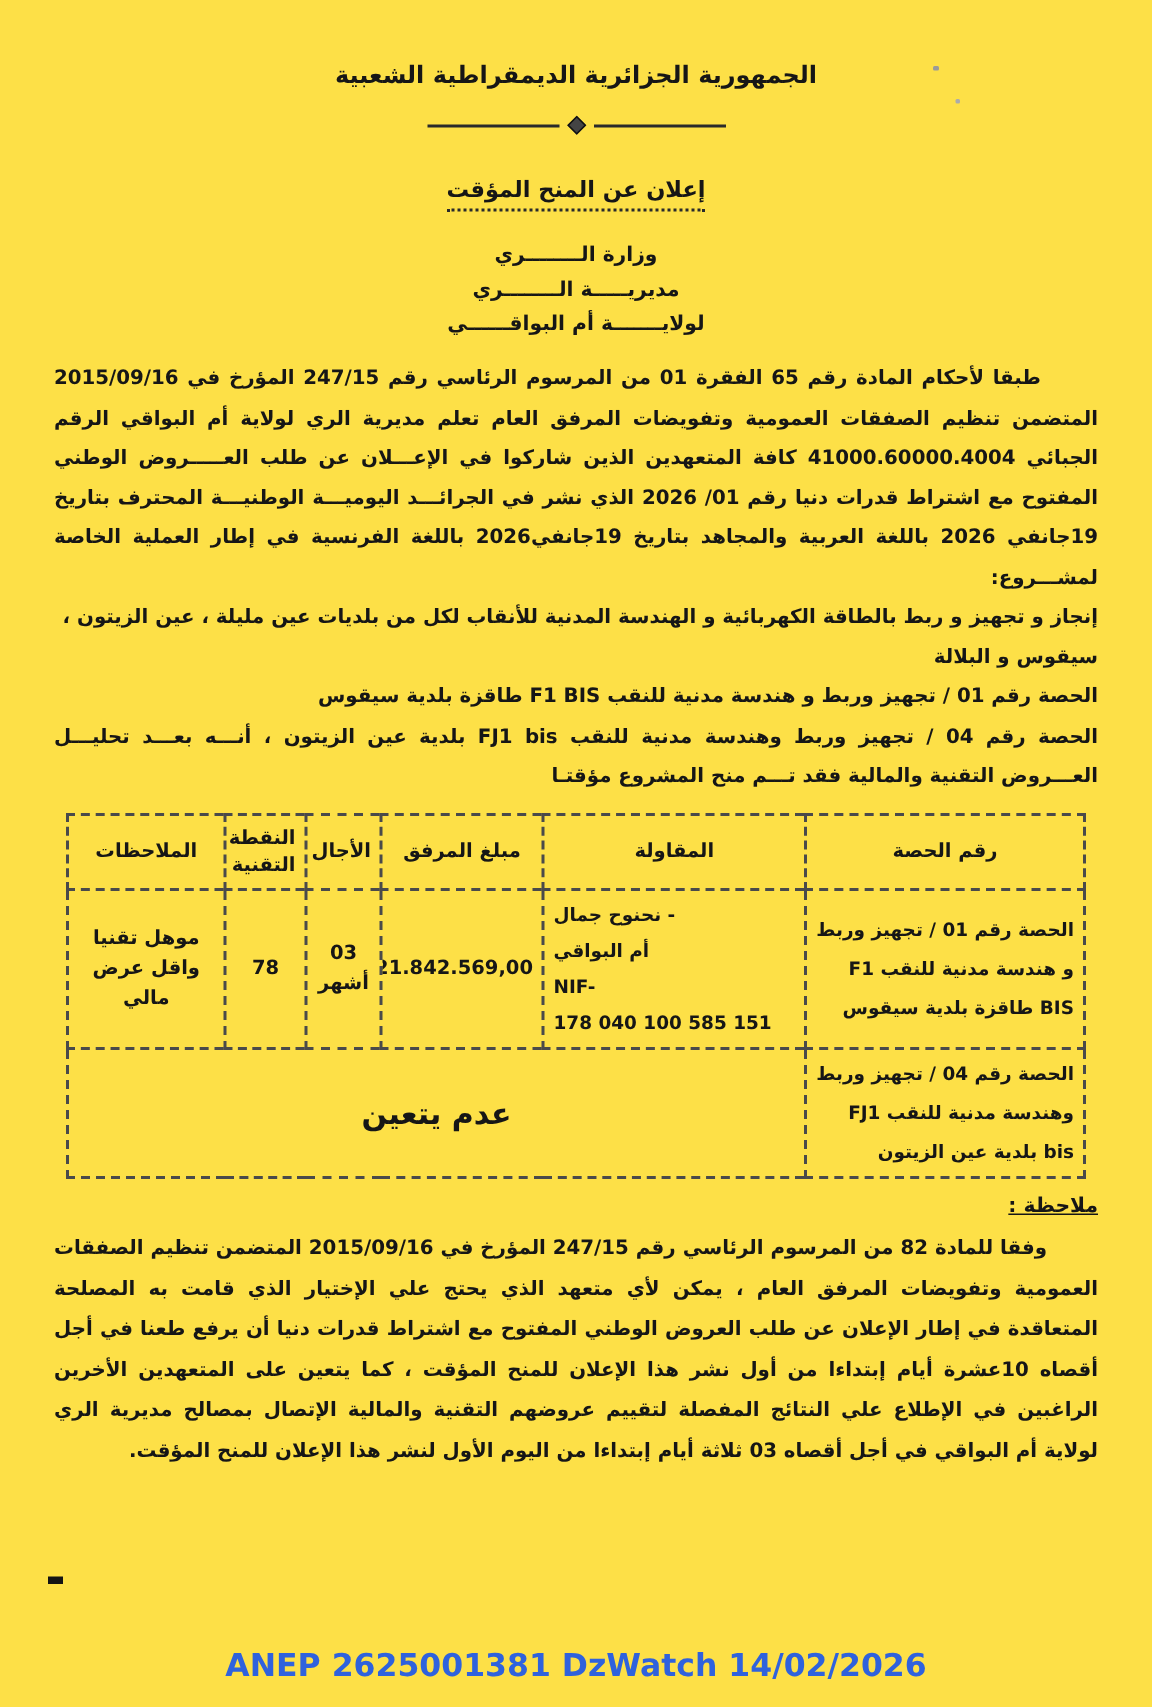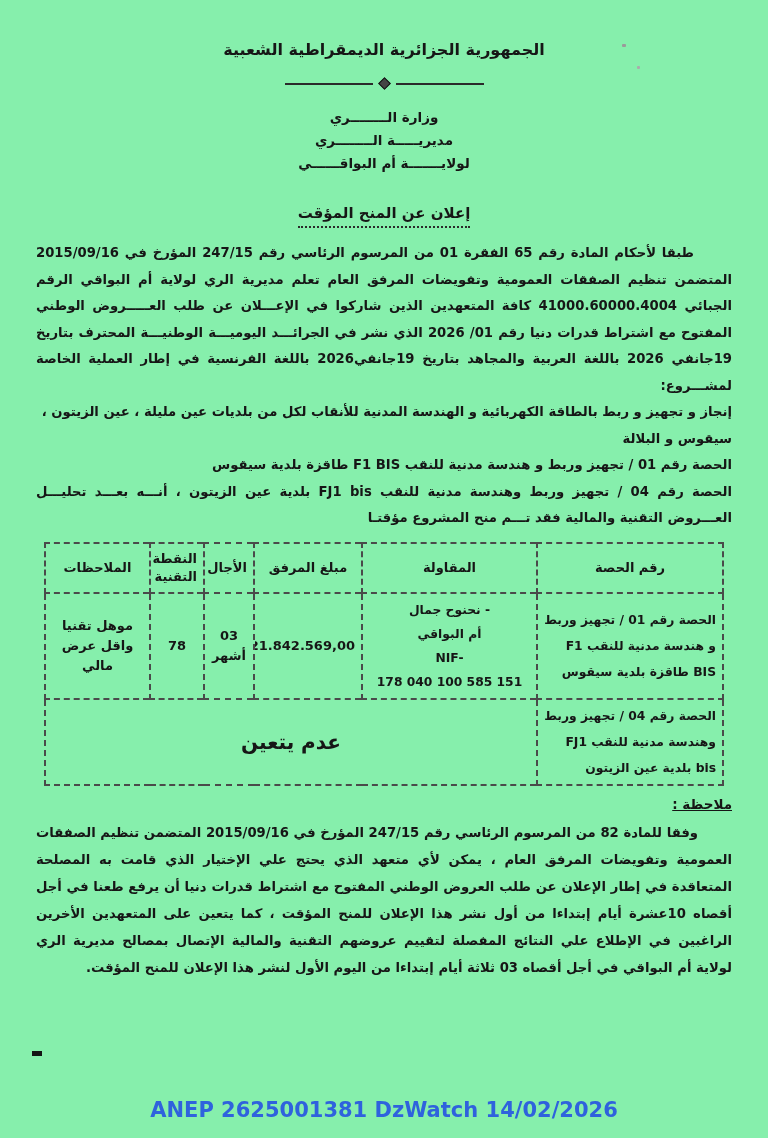--- a/index.html
+++ b/index.html
@@ -1,21 +1,21 @@
 <!DOCTYPE html>
 <html lang="ar"><head>
 <meta charset="utf-8">
 <style>
   * { margin:0; padding:0; box-sizing:border-box; }
   html,body { background:#e8e8e8; }
   .page {
     position:relative;
     width:768px; height:1138px;
     margin:0 auto;
-    background:#86efac;
+    background:#fde047;
     color:#161616;
     font-family:"DejaVu Sans", sans-serif;
     direction:rtl;
     overflow:hidden;
   }
   .center { text-align:center; }
 
   
   .republic-title {
     padding-top:40px;
@@ -75,21 +75,21 @@
     text-align:center; vertical-align:middle;
     line-height:18px;
   }
   .row-lot1 { height:106px; }
   .row-lot2 { height:82px; }
   .lot-cell {
     text-align:right; vertical-align:middle;
     font-size:12.3px; font-weight:bold; line-height:26px;
   }
   .contractor-cell {
-    text-align:center; vertical-align:middle;
+    text-align:left; vertical-align:middle;
     font-size:12.3px; font-weight:bold; line-height:24px;
   }
   .ltr { direction:ltr; unicode-bidi:isolate; }
   .mid-cell {
     text-align:center; vertical-align:middle;
     font-size:13px; font-weight:bold; line-height:20px;
   }
   .result-cell {
     text-align:center; vertical-align:middle;
     font-size:20px; font-weight:bold; letter-spacing:1px;
@@ -125,28 +125,28 @@
 <div class="page">
 
   <div class="center republic-title">الجمهورية الجزائرية الديمقراطية الشعبية</div>
 
   <div class="ornament">
     <span class="line"></span>
     <span class="diamond"></span>
     <span class="line"></span>
   </div>
 
+  <div class="center doc-title-wrap">
+    <span class="doc-title">إعلان عن المنح المؤقت</span>
+  </div>
+
   <div class="center ministry-block">
     <div>وزارة الــــــــري</div>
     <div>مديريـــــة الــــــــري</div>
     <div>لولايـــــــة أم البواقــــــي</div>
-  </div>
-
-  <div class="center doc-title-wrap">
-    <span class="doc-title">إعلان عن المنح المؤقت</span>
   </div>
 
   <div class="content">
 
     <div class="intro">
       <div class="indent">طبقا لأحكام المادة رقم 65 الفقرة 01 من المرسوم الرئاسي رقم 247/15 المؤرخ في 2015/09/16 المتضمن تنظيم الصفقات العمومية وتفويضات المرفق العام تعلم مديرية الري لولاية أم البواقي الرقم الجبائي 41000.60000.4004 كافة المتعهدين الذين شاركوا في الإعـــلان عن طلب العـــــروض الوطني المفتوح مع اشتراط قدرات دنيا رقم 01/ 2026 الذي نشر في الجرائـــد اليوميـــة الوطنيـــة المحترف بتاريخ 19جانفي 2026 باللغة العربية والمجاهد بتاريخ 19جانفي2026 باللغة الفرنسية في إطار العملية الخاصة لمشـــروع:</div>
       <div class="line-block">إنجاز و تجهيز و ربط بالطاقة الكهربائية و الهندسة المدنية للأنقاب لكل من بلديات عين مليلة ، عين الزيتون ، سيقوس و البلالة</div>
       <div class="line-block">الحصة رقم 01 / تجهيز وربط و هندسة مدنية للنقب F1 BIS طاقزة بلدية سيقوس</div>
       <div>الحصة رقم 04 / تجهيز وربط وهندسة مدنية للنقب FJ1 bis بلدية عين الزيتون ، أنـــه بعـــد تحليـــل العـــروض التقنية والمالية فقد تـــم منح المشروع مؤقتـا</div>
     </div>

